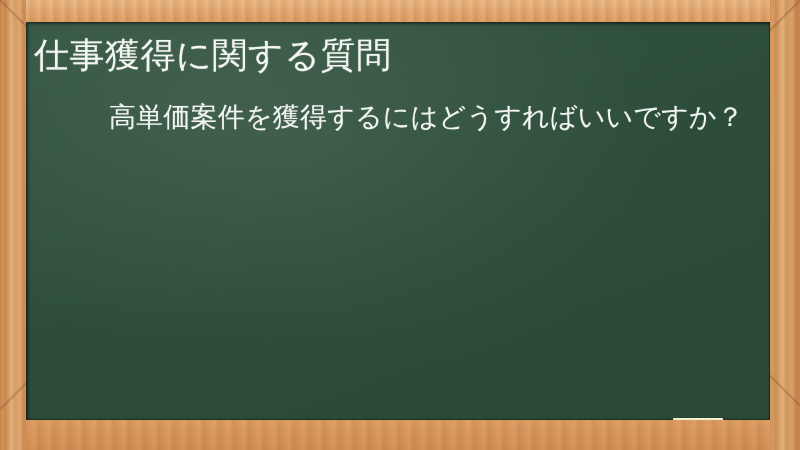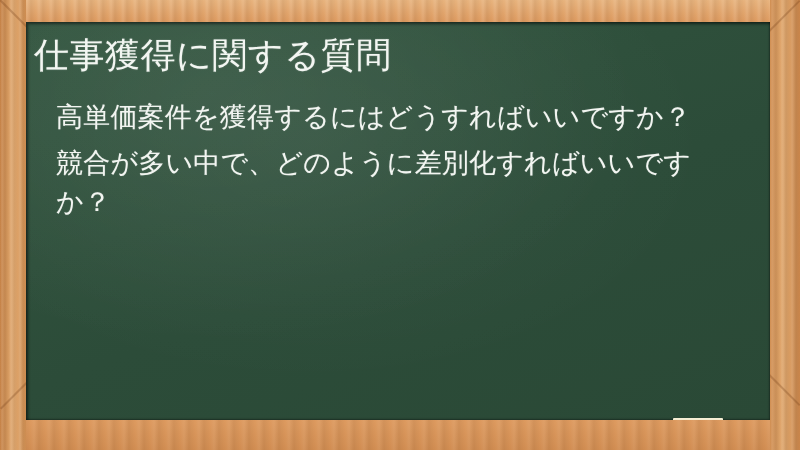--- a/index.html
+++ b/index.html
@@ -114,21 +114,21 @@
   .title{
     position:absolute;left:8px;top:12px;width:700px;
     color:#f3f6f2;
     font-size:35px;line-height:1.25;font-weight:400;
     letter-spacing:0.5px;
     text-shadow:0 0 1.5px rgba(255,255,255,0.35);
     white-space:nowrap;
   }
   .bullets{
     position:absolute;left:30px;top:76px;width:700px;
-    margin:0;padding:0;list-style:none;
+    margin:0;padding:0;list-style:none;text-align:right;
   }
   .bullet{
     color:#f2f5f1;
     font-size:27px;line-height:1.42;
     letter-spacing:0.2px;
     text-shadow:0 0 1.2px rgba(255,255,255,0.3);
     margin:0 0 8px 0;
     width:688px;
   }
 
@@ -156,19 +156,18 @@
     <div class="mitre mitre-br"></div>
   </div>
 
   <div class="board">
     <div class="board-sheen"></div>
 
     <div class="title">仕事獲得に関する質問</div>
 
     <ul class="bullets">
       <li class="bullet">高単価案件を獲得するにはどうすればいいですか？</li>
-      <li class="bullet">競合が多い中で、どのように差別化すればいいですか？</li>
     </ul>
 
     <div class="chalk"></div>
   </div>
 
 </div>
 
 </body></html>

